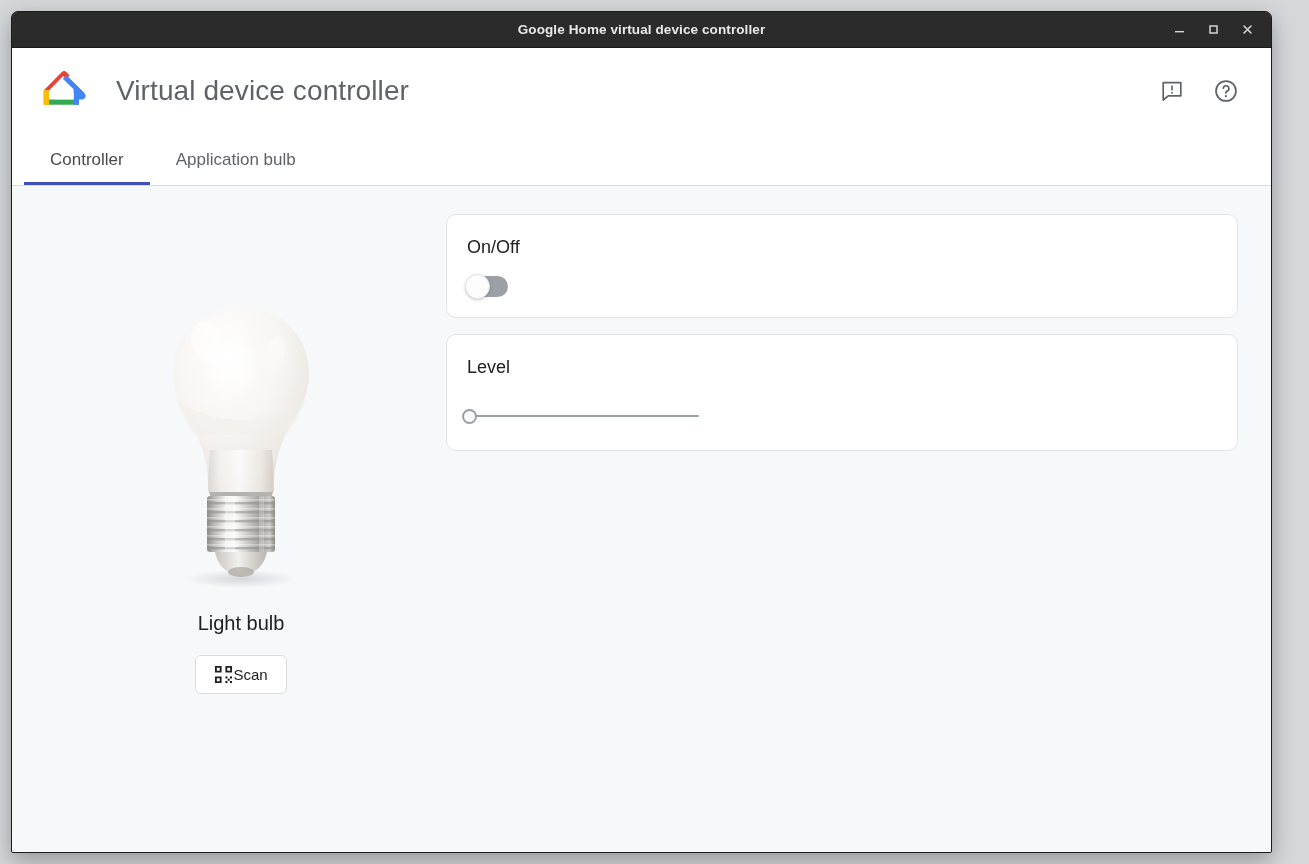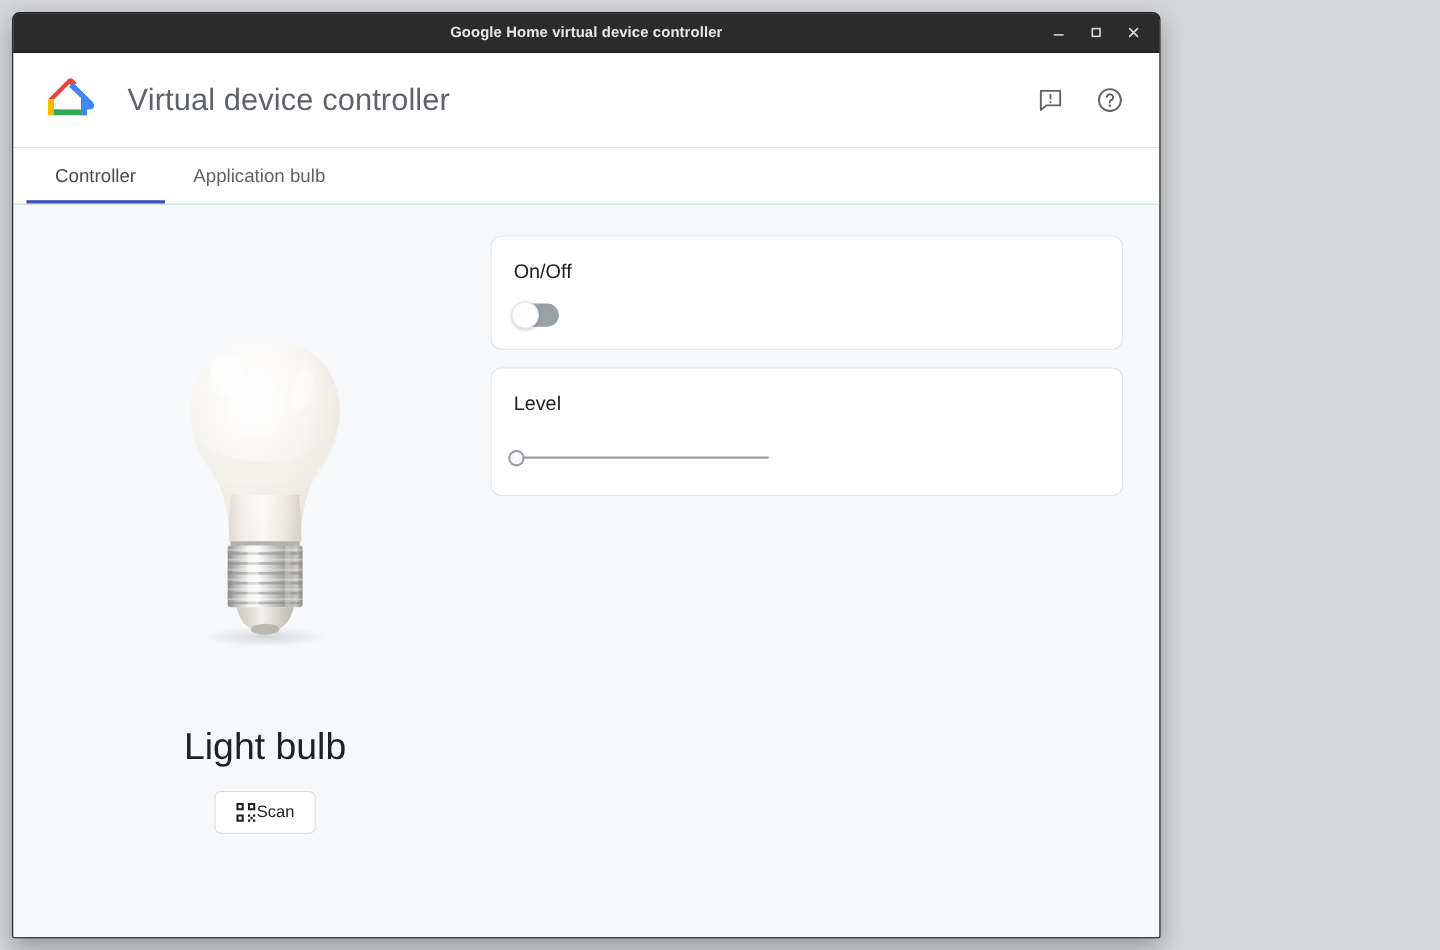--- a/index.html
+++ b/index.html
@@ -10,27 +10,27 @@
     background: #d6d7da;
     font-family: "Liberation Sans", sans-serif;
     overflow: hidden;
   }
 
   
   #app-window {
     position: absolute;
     left: 11px;
     top: 11px;
-    width: 1044px;
+    width: 1261px;
     height: 842px;
     border: 1px solid #1b1b1b;
     border-radius: 7px 7px 2px 2px;
     overflow: hidden;
     box-shadow: 0 8px 22px rgba(0,0,0,0.30);
-    background: #22c55e;
+    background: #c2410c;
     display: flex;
     flex-direction: column;
   }
 
   
   #titlebar {
     height: 36px;
     background: #2b2b2b;
     flex: 0 0 36px;
     display: flex;
@@ -138,22 +138,22 @@
   
   #device-panel {
     flex: 0 0 410px;
     display: flex;
     flex-direction: column;
     align-items: center;
     padding-top: 88px;
   }
   #bulb-wrap { width: 156px; height: 286px; }
   #device-name {
-    margin-top: 72px;
-    font-size: 34px;
+    margin-top: 24px;
+    font-size: 20px;
     color: #202124;
     font-weight: 400;
   }
   #scan-button {
     margin-top: 20px;
     display: inline-flex;
     align-items: center;
     padding: 9px 18px;
     background: #ffffff;
     border: 1px solid #dadce0;

